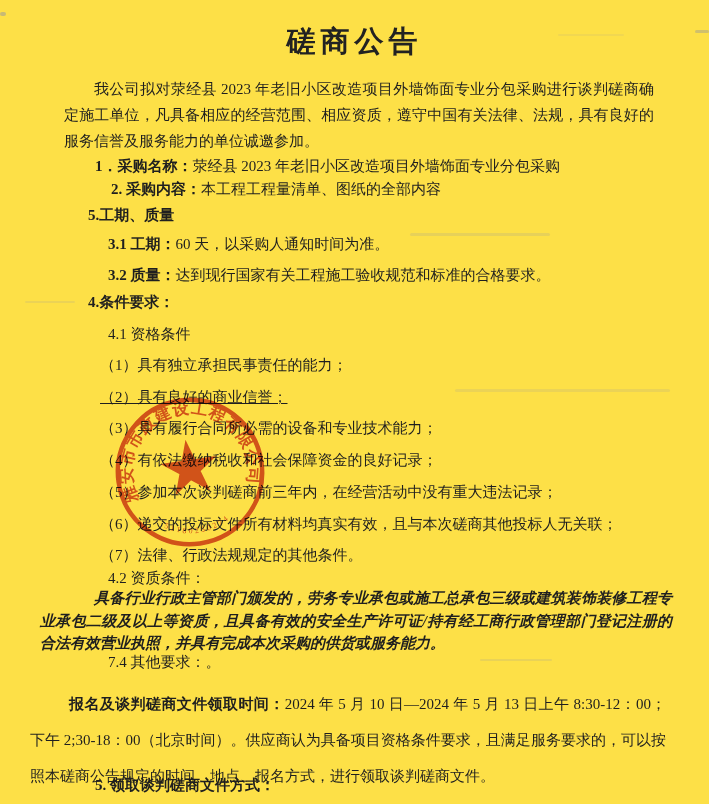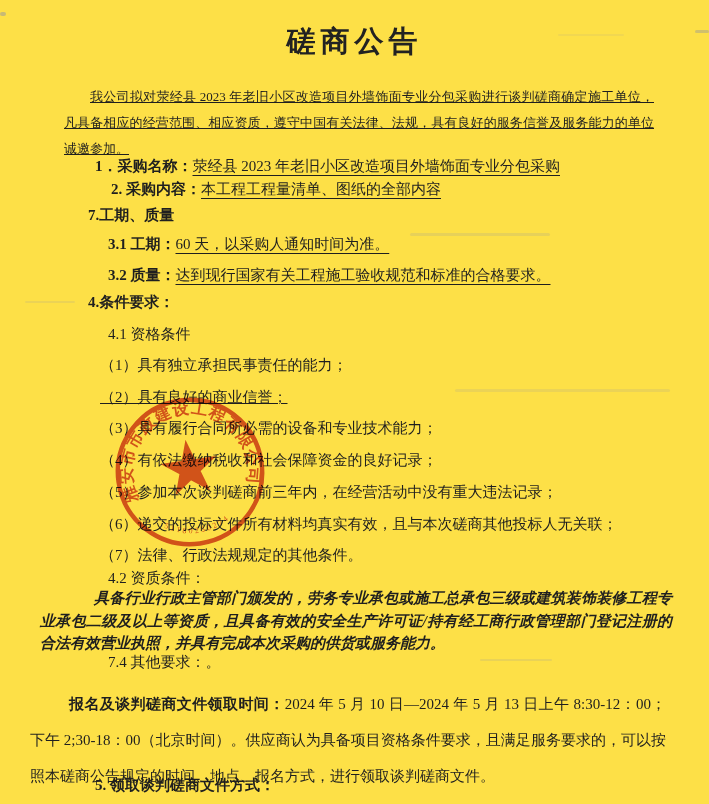--- a/index.html
+++ b/index.html
@@ -11,28 +11,27 @@
     overflow: hidden;
     font-family: "Liberation Serif", "DejaVu Serif", serif;
     color: #1f1f1f;
   }
   #title {
     position: absolute; top: 22px; left: 0; width: 100%;
     text-align: center; font-size: 29px; font-weight: bold;
     letter-spacing: 5px; color: #222;
   }
   #intro {
-    position: absolute; top: 84px; left: 64px; width: 590px;
-    font-size: 13px; line-height: 26px; text-indent: 2em;
+    position: absolute; top: 76px; left: 64px; width: 590px;
+    font-size: 15px; line-height: 26px; text-indent: 2em;
     text-align: justify;
-    text-decoration: underline;
   }
   .nline { position: absolute; white-space: nowrap; font-size: 15px; }
   .b { font-weight: bold; }
-  .u { text-decoration: underline; text-underline-offset: 4px; text-decoration-thickness: 1px; }
+  .u { text-underline-offset: 4px; text-decoration-thickness: 1px; }
   #item1   { top: 157px; left: 95px; }
   #item2   { top: 180px; left: 111px; }
   #item3   { top: 206px; left: 88px; font-weight: bold; }
   #item3-1 { top: 235px; left: 108px; }
   #item3-2 { top: 266px; left: 108px; }
   #item4   { top: 293px; left: 88px; font-weight: bold; }
   #item4-1 { top: 325px; left: 108px; }
   .cond    { left: 100px; }
   #cond-0 { top: 356px; } #cond-1 { top: 388px; text-decoration: underline; } #cond-2 { top: 419px; }
   #cond-3 { top: 451px; } #cond-4 { top: 483px; } #cond-5 { top: 515px; }
@@ -76,21 +75,21 @@
 <div id="page">
 
   <div id="title">磋商公告</div>
 
   <div id="intro">我公司拟对荥经县 2023 年老旧小区改造项目外墙饰面专业分包采购进行谈判磋商确定施工单位，凡具备相应的经营范围、相应资质，遵守中国有关法律、法规，具有良好的服务信誉及服务能力的单位诚邀参加。</div>
 
   <div id="item1" class="nline"><span class="b">1．采购名称：</span><span class="u">荥经县 2023 年老旧小区改造项目外墙饰面专业分包采购</span></div>
 
   <div id="item2" class="nline"><span class="b">2.  采购内容：</span><span class="u">本工程工程量清单、图纸的全部内容</span></div>
 
-  <div id="item3" class="nline">7.工期、质量</div>
+  <div id="item3" class="nline">5.工期、质量</div>
 
   <div id="item3-1" class="nline"><span class="b">3.1 工期：</span><span class="u">60 天，以采购人通知时间为准。</span></div>
 
   <div id="item3-2" class="nline"><span class="b">3.2 质量：</span><span class="u">达到现行国家有关工程施工验收规范和标准的合格要求。</span></div>
 
   <div id="item4" class="nline">4.条件要求：</div>
 
   <div id="item4-1" class="nline">4.1 资格条件</div>
 
   <div id="cond-0" class="nline cond">（1）具有独立承担民事责任的能力；</div>

